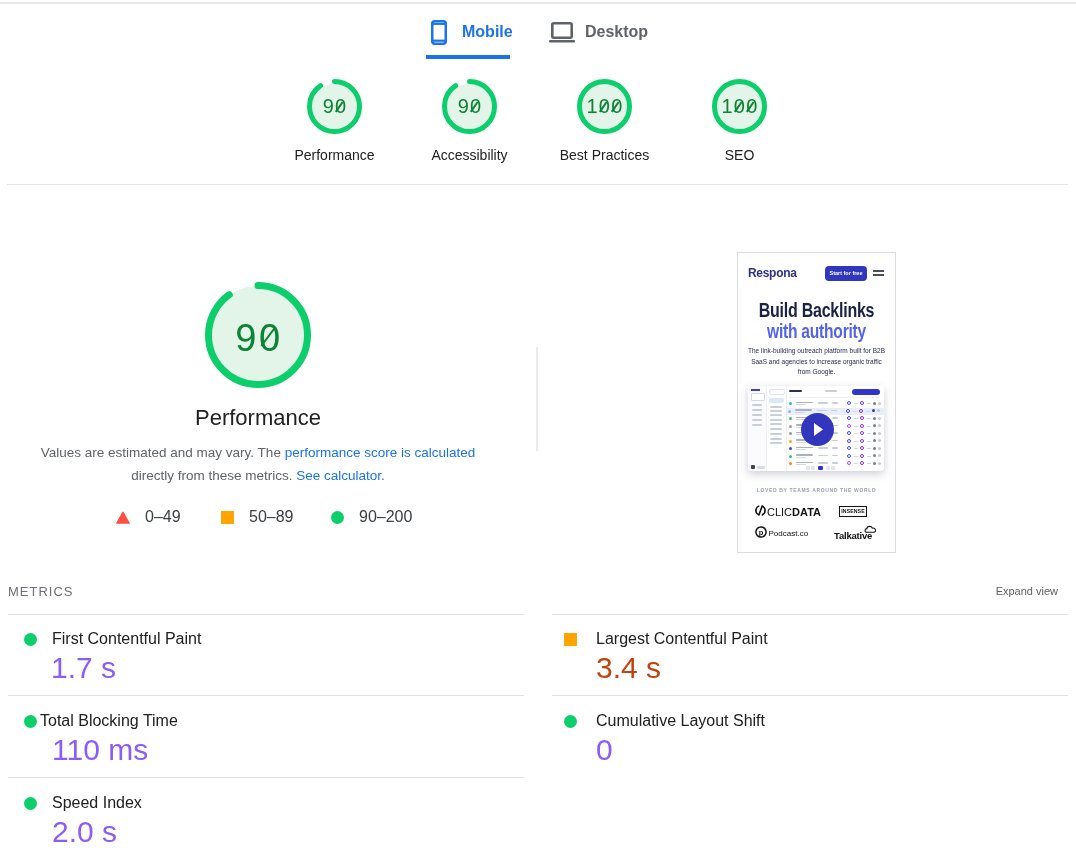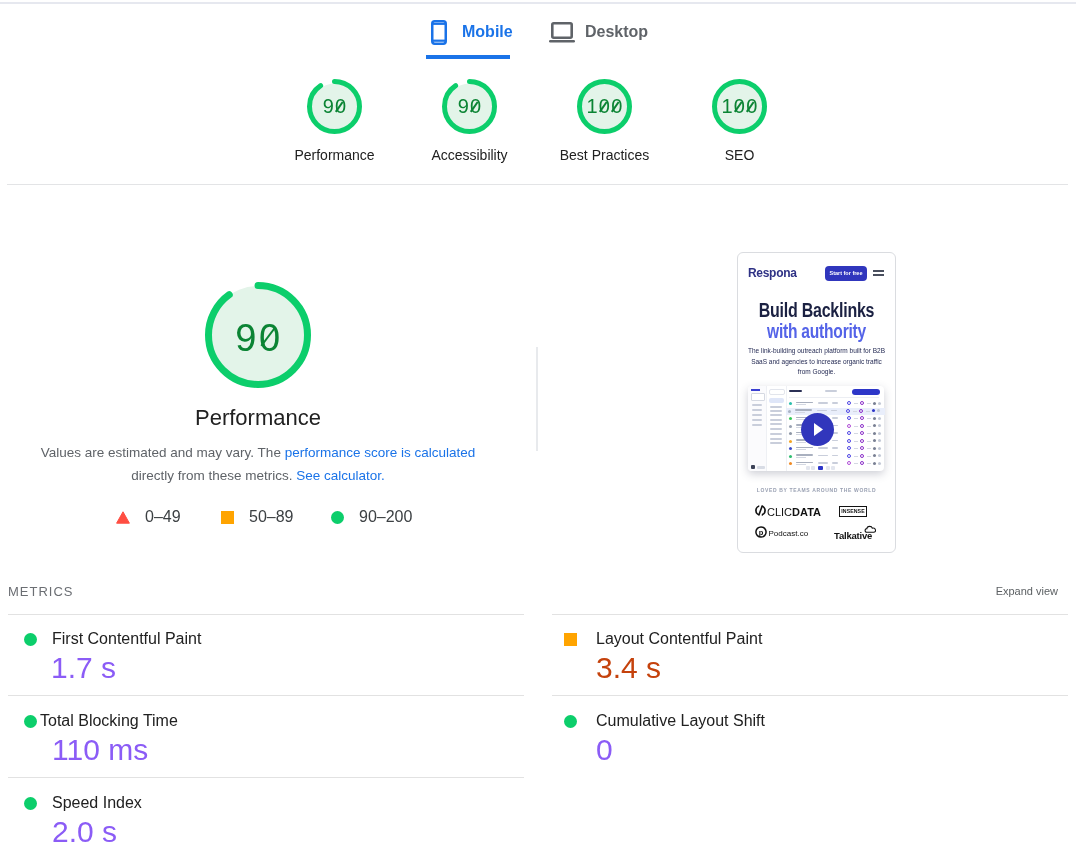--- a/index.html
+++ b/index.html
@@ -101,21 +101,21 @@
   <div class="abs lgt" style="left:145px;top:508px;">0–49</div>
   <div class="abs" style="left:221px;top:511px;width:13px;height:13px;background:#ffa400;"></div>
   <div class="abs lgt" style="left:249px;top:508px;">50–89</div>
   <div class="abs" style="left:331px;top:511px;width:13px;height:13px;border-radius:50%;background:#0cce6b;"></div>
   <div class="abs lgt" style="left:359px;top:508px;">90–200</div>
 </div>
 <style>.lgt{font-size:16px;color:#3c4043;}</style>
 
 <div class="abs" style="left:536px;top:347px;width:2px;height:104px;background:#e8eaed;"></div>
 
-<div id="thumb" class="abs" style="left:737px;top:252px;width:157px;height:299px;border:1px solid #dadce0;border-radius:6px;background:#fff;overflow:hidden;">
+<div id="thumb" class="abs" style="left:737px;top:252px;width:157px;height:299px;border:1px solid #dadce0;border-radius:0;background:#fff;overflow:hidden;">
   <div class="abs" style="left:10px;top:13px;font-size:12px;font-weight:bold;color:#2f3285;letter-spacing:-0.3px;">Respona</div>
   <div class="abs" style="left:87px;top:12.5px;width:42px;height:15px;border-radius:4px;background:#3036bd;color:#fff;font-size:5.5px;font-weight:bold;text-align:center;line-height:15px;">Start for free</div>
   <div class="abs" style="left:135px;top:17px;width:11px;height:1.5px;background:#4a4f5e;"></div>
   <div class="abs" style="left:135px;top:21px;width:11px;height:1.5px;background:#4a4f5e;"></div>
   <div class="abs" style="left:0;top:46px;width:157px;text-align:center;font-size:20px;font-weight:bold;letter-spacing:-0.3px;color:#1b2142;transform:scaleX(0.8);">Build Backlinks</div>
   <div class="abs" style="left:0;top:67px;width:157px;text-align:center;font-size:20px;font-weight:bold;letter-spacing:-0.3px;color:#5463e8;transform:scaleX(0.78);">with authority</div>
   <div class="abs" style="left:8px;top:93px;width:141px;text-align:center;font-size:6.5px;line-height:10.5px;color:#252b54;">The link-building outreach platform built for B2B SaaS and agencies to increase organic traffic from Google.</div>
 
   <div id="dash" class="abs" style="left:10px;top:133px;width:136px;height:85px;background:#fff;border-radius:4px;box-shadow:0 3px 8px rgba(60,64,90,.25);">
     <div class="abs" style="left:0;top:0;width:18px;height:85px;background:#fbfbfd;border-right:1px solid #eef0f4;border-radius:4px 0 0 4px;"></div>
@@ -289,21 +289,21 @@
   <div class="abs rule" style="left:552px;top:614px;"></div>
   <div class="abs rule" style="left:8px;top:695px;"></div>
   <div class="abs rule" style="left:552px;top:695px;"></div>
   <div class="abs rule" style="left:8px;top:777px;"></div>
 
   <div class="abs dotg" style="left:24px;top:633px;"></div>
   <div class="abs mname" style="left:52px;top:630px;">First Contentful Paint</div>
   <div class="abs mval vg" style="left:51px;top:651px;">1.7&nbsp;s</div>
 
   <div class="abs" style="left:564px;top:633px;width:13px;height:13px;background:#ffa400;"></div>
-  <div class="abs mname" style="left:596px;top:630px;">Layout Contentful Paint</div>
+  <div class="abs mname" style="left:596px;top:630px;">Largest Contentful Paint</div>
   <div class="abs mval" style="left:596px;top:651px;color:#c5420c;">3.4&nbsp;s</div>
 
   <div class="abs dotg" style="left:24px;top:715px;"></div>
   <div class="abs mname" style="left:40px;top:712px;">Total Blocking Time</div>
   <div class="abs mval vg" style="left:52px;top:733px;">110&nbsp;ms</div>
 
   <div class="abs dotg" style="left:564px;top:715px;"></div>
   <div class="abs mname" style="left:596px;top:712px;">Cumulative Layout Shift</div>
   <div class="abs mval vg" style="left:596px;top:733px;">0</div>
 

